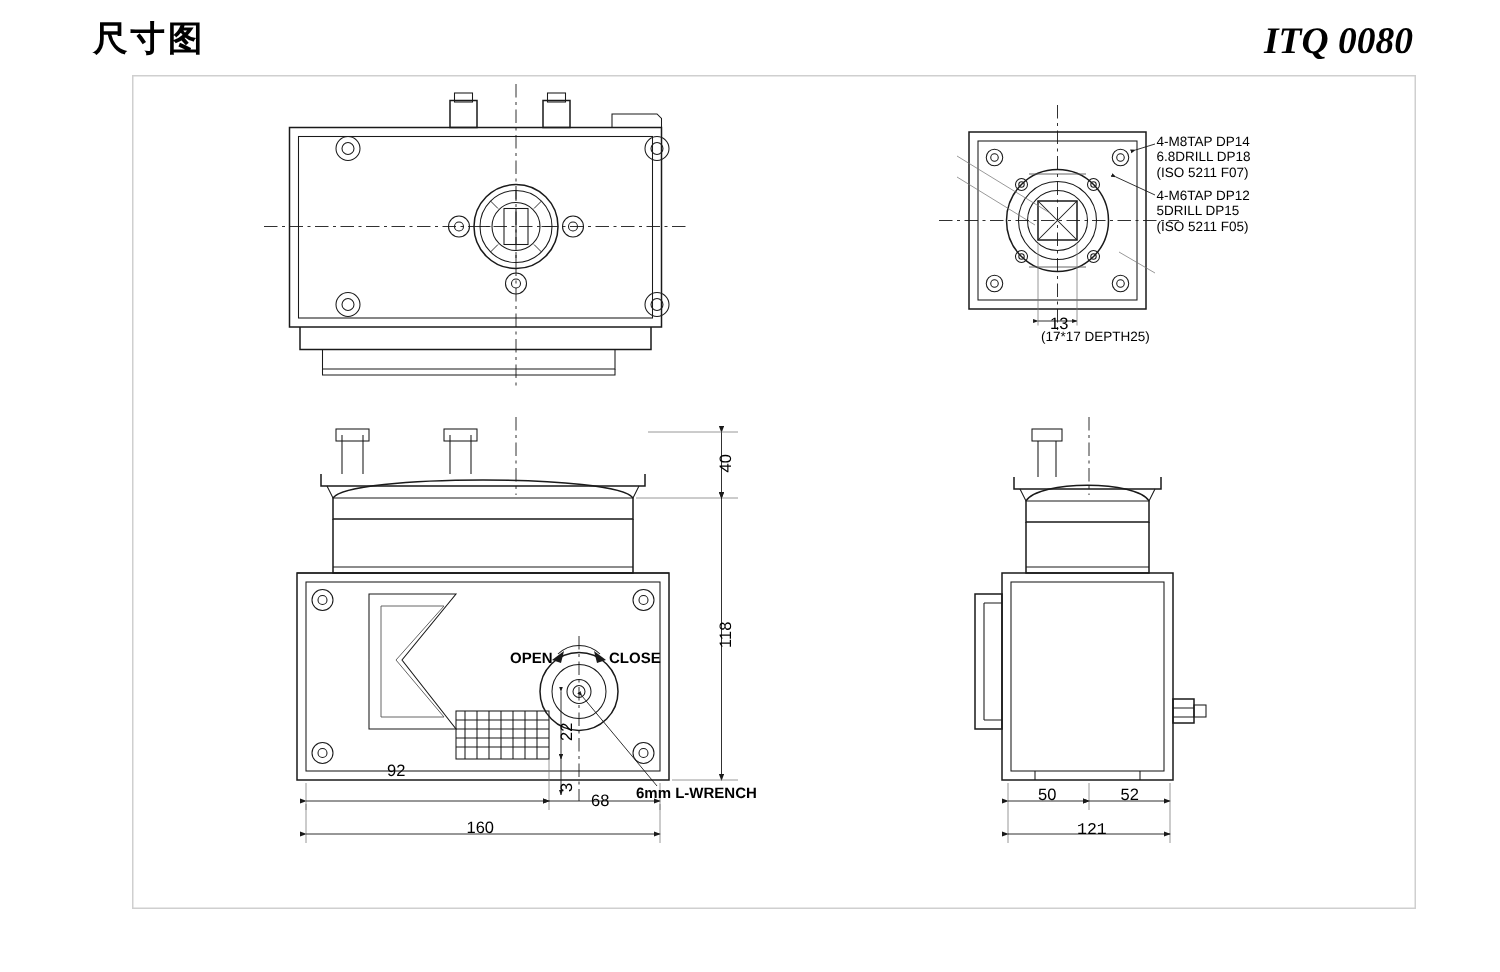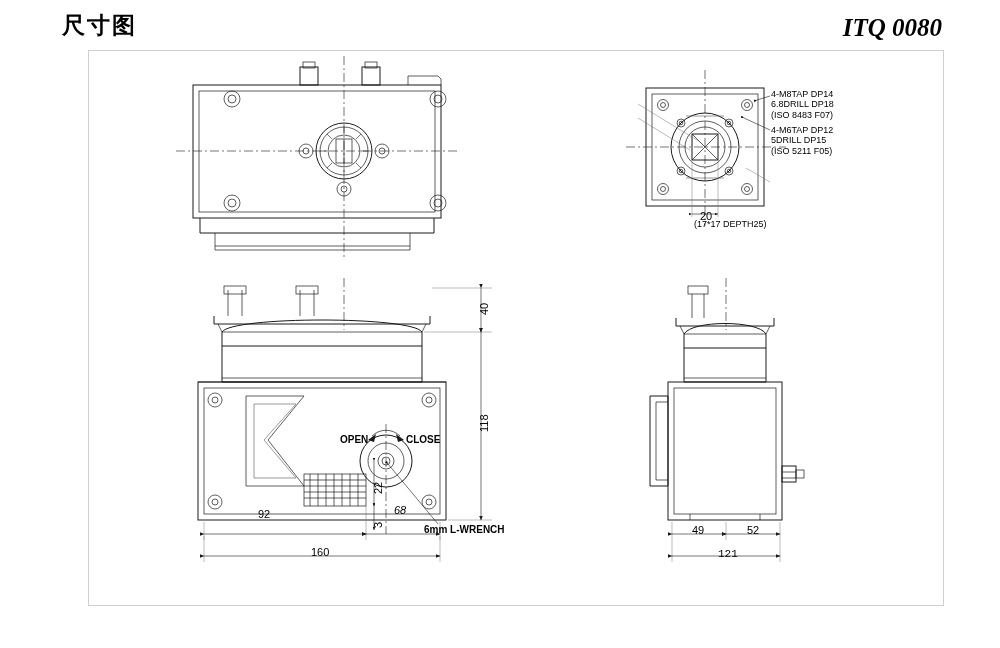--- a/index.html
+++ b/index.html
@@ -314,43 +314,43 @@
       <line class="thin" x1="780" y1="522" x2="780" y2="562"></line>
       <line class="dim" x1="672" y1="556" x2="780" y2="556" marker-start="url(#ar)" marker-end="url(#ar)"></line>
 
       <line class="cl" x1="726" y1="278" x2="726" y2="330"></line>
     </g>
   </svg>
 
   <div class="lbl" style="left:771px; top:89px;">
     <span>4-M8TAP DP14</span><br>
     <span>6.8DRILL DP18</span><br>
-    <span>(ISO 8483 F07)</span>
+    <span>(ISO 5211 F07)</span>
   </div>
 
   <div class="lbl" style="left:771px; top:125px;">
     <span>4-M6TAP DP12</span><br>
     <span>5DRILL DP15</span><br>
     <span>(ISO 5211 F05)</span>
   </div>
 
-  <div class="lbl sz" style="left:700px; top:210px;">20</div>
+  <div class="lbl sz" style="left:700px; top:210px;">13</div>
   <div class="lbl" style="left:694px; top:219px;">(17*17 DEPTH25)</div>
 
   <div class="lbl b" style="left:340px; top:434px; font-size:10px;">OPEN</div>
   <div class="lbl b" style="left:406px; top:434px; font-size:10px;">CLOSE</div>
   <div class="lbl b" style="left:424px; top:524px; font-size:10px;">6mm L-WRENCH</div>
 
   <div class="lbl sz vert" style="left:478px; top:315px;">40</div>
   <div class="lbl sz vert" style="left:478px; top:432px;">118</div>
 
   <div class="lbl sz" style="left:258px; top:508px;">92</div>
-  <div class="lbl sz" style="left:394px; top:504px;font-style:italic;">68</div>
+  <div class="lbl sz" style="left:394px; top:528px;">68</div>
   <div class="lbl sz" style="left:311px; top:546px;">160</div>
 
   <div class="lbl sz vert" style="left:372px; top:494px;">22</div>
   <div class="lbl sz vert" style="left:372px; top:528px;">3</div>
 
-  <div class="lbl sz" style="left:692px; top:524px;">49</div>
+  <div class="lbl sz" style="left:692px; top:524px;">50</div>
   <div class="lbl sz" style="left:747px; top:524px;">52</div>
   <div class="lbl sz" style="left:718px; top:548px;font-family:Liberation Mono, monospace;">121</div>
 
 </div>
 
 </body></html>

